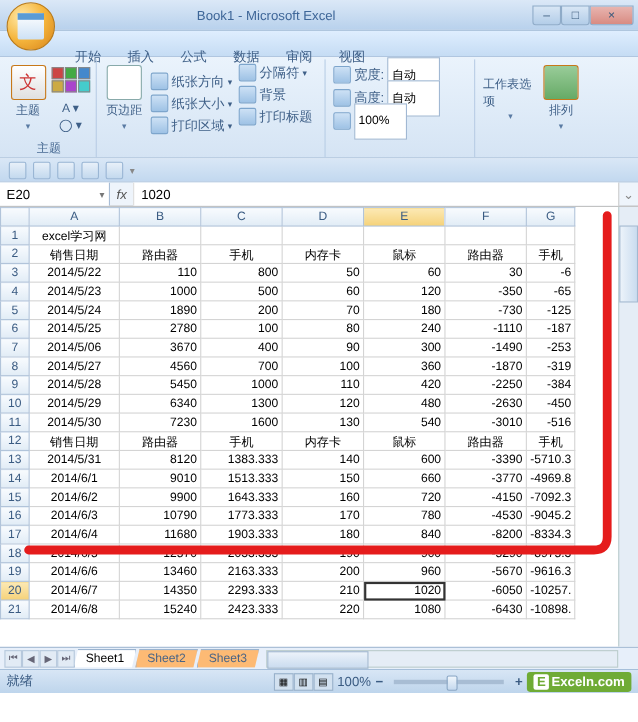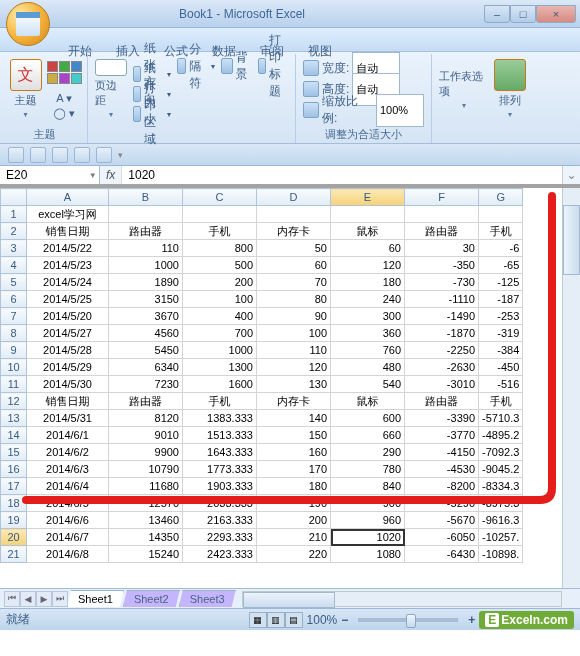--- a/index.html
+++ b/index.html
@@ -21,41 +21,41 @@
 .rbtn-lg{width:42px;height:66px;display:flex;flex-direction:column;align-items:center;justify-content:center;gap:2px;border:1px solid transparent;border-radius:3px;padding:2px}
 .rbtn-lg .ico{width:32px;height:32px;background:linear-gradient(#f5b855,#e08a2a);border-radius:3px;border:1px solid #c77819}
 .rbtn-lg .lbl{font-size:11px;color:#3e5f87}
 .color-grid{display:grid;grid-template-columns:repeat(3,11px);gap:1px;margin-top:2px}
 .color-grid div{width:11px;height:11px;border:1px solid #888}
 .rbtn-row{display:flex;align-items:center;gap:3px;font-size:11px;color:#3e5f87;padding:2px 3px;height:20px}
 .rbtn-row .sm-ico{width:16px;height:16px;background:linear-gradient(#cde1f5,#9ec2e5);border:1px solid #7da5cc;border-radius:2px}
 .num-input{width:48px;height:33px;border:1px solid #a1b8d3;background:#fff;padding:0 3px;font-size:11px}
 .qat{height:22px;background:linear-gradient(#d9e7f6,#c2d8ef);display:flex;align-items:center;padding-left:8px;gap:6px;border-bottom:1px solid #9db8d6}
 .qat .qico{width:16px;height:16px;background:linear-gradient(#e8f0f9,#c3d9ee);border:1px solid #9ab6d4;border-radius:2px}
-.fbar{height:22px;display:flex;border-bottom:4px solid #a3a3a3;background:#eef4fb}
+.fbar{height:22px;display:flex;border-bottom:1px solid #a3a3a3;background:#eef4fb}
 .namebox{width:100px;border-right:1px solid #a8bdd6;display:flex;align-items:center;padding:0 6px;background:#fff;position:relative}
 .namebox::after{content:"▾";position:absolute;right:4px;color:#777;font-size:9px}
 .fbar-btns{display:flex;align-items:center;padding:0 6px;gap:8px;color:#888}
 .fbar-input{flex:1;display:flex;align-items:center;padding:0 6px;background:#fff;border-left:1px solid #ddd}
 .grid-wrap{position:relative;height:400px;overflow:hidden;background:#fff}
 table{border-collapse:collapse;table-layout:fixed}
 th,td{border:1px solid #d4d4d4;height:17px;font-size:11px;padding:0 3px;white-space:nowrap;overflow:hidden}
 th{background:linear-gradient(#f8fbfe,#e1ecf6);color:#3a5b82;font-weight:normal;text-align:center;border-color:#b1c4da}
 th.col-e{background:linear-gradient(#fce9b5,#f5d279)}
 .rowhead{background:linear-gradient(#f8fbfe,#e1ecf6);text-align:center;color:#3a5b82;border-color:#b1c4da;width:26px}
 .rowhead.active{background:linear-gradient(#fce9b5,#f5d279)}
 td{text-align:right}
 td.txt{text-align:center}
 .corner{width:26px;background:linear-gradient(#f8fbfe,#e1ecf6);border:1px solid #b1c4da}
 .sel-cell{outline:2px solid #333;outline-offset:-2px}
 .sheet-tabs{height:20px;background:#e7effa;display:flex;align-items:center;border-top:1px solid #a5bbd3;padding-left:4px;gap:0;position:relative}
 .nav-btns{display:flex;gap:0}
 .nav-btns span{width:16px;height:16px;display:flex;align-items:center;justify-content:center;color:#667;font-size:9px;border:1px solid #b6c8dc;background:#e2ebf5}
 .sheet-tab{padding:2px 10px;background:#fff;border:1px solid #9ab3cf;border-bottom:none;font-size:11px;margin-left:-1px;position:relative;clip-path:polygon(4px 0,100% 0,calc(100% - 4px) 100%,0 100%)}
-.sheet-tab.inactive{background:#c4b5fd;color:#4a6485}
+.sheet-tab.inactive{background:#fdba74;color:#4a6485}
 .hscroll{flex:1;height:16px;background:#e5edf6;border:1px solid #bcc;margin:0 18px 0 6px;position:relative}
 .hscroll::before{content:"";position:absolute;left:0;top:0;width:90px;height:100%;background:linear-gradient(#ecf3fa,#cadcef);border:1px solid #a3b9d0}
 .statusbar{height:22px;background:linear-gradient(#d8e6f5,#bed5ec);display:flex;align-items:center;padding:0 6px;justify-content:space-between;border-top:1px solid #9db8d6}
 .status-right{display:flex;align-items:center;gap:4px}
 .view-btns{display:flex}
 .view-btns span{width:18px;height:16px;border:1px solid #97b0ca;background:#d2e1f0;display:flex;align-items:center;justify-content:center;font-size:9px}
 .zoom-slider{width:100px;height:4px;background:#a8bdd4;position:relative;margin:0 6px}
 .zoom-slider::before{content:"";position:absolute;left:48px;top:-4px;width:8px;height:12px;background:linear-gradient(#f0f6fc,#c5d9ee);border:1px solid #8ca8c5;border-radius:2px}
 .logo-badge{background:#6fab35;color:#fff;padding:2px 6px;border-radius:3px;font-size:11px;font-weight:bold;display:flex;align-items:center;gap:2px}
 .logo-badge .E{background:#fff;color:#6fab35;width:14px;height:14px;display:inline-flex;align-items:center;justify-content:center;border-radius:2px;font-weight:bold}
@@ -126,21 +126,21 @@
             <span class="sm-ico"></span>
             <span>纸张大小</span>
             <span style="font-size:8px">▾</span>
           </div>
         <div class="rbtn-row">
             <span class="sm-ico"></span>
             <span>打印区域</span>
             <span style="font-size:8px">▾</span>
           </div>
       </div>
-      <div style="display:flex;flex-direction:row;justify-content:space-between">
+      <div style="display:flex;flex-direction:column;justify-content:flex-start">
         <div class="rbtn-row">
             <span class="sm-ico"></span>
             <span>分隔符</span>
             <span style="font-size:8px">▾</span>
           </div>
         <div class="rbtn-row">
             <span class="sm-ico"></span>
             <span>背景</span>
           </div>
         <div class="rbtn-row">
@@ -158,25 +158,23 @@
           <span>宽度:</span>
           <input class="num-input" value="自动" style="">
         </div>
       <div class="rbtn-row">
           <span class="sm-ico"></span>
           <span>高度:</span>
           <input class="num-input" value="自动" style="">
         </div>
       <div class="rbtn-row">
           <span class="sm-ico"></span>
-          <span>缩放比例:</span>
           <input class="num-input" value="100%" style="">
         </div>
     </div>
-    <div class="ribbon-group-label">调整为合适大小</div>
   </div>
 
   <div class="ribbon-group" style="flex:1;border-right:none">
     <div style="display:flex">
       <div class="rbtn-lg" style="width:56px">
         <span class="lbl">工作表选项</span>
         <span style="font-size:8px;color:#5a7ba3">▾</span>
       </div>
       <div class="rbtn-lg" style="width:36px">
         <div class="ico" style="background:linear-gradient(#9c9,#6a6)"></div>
@@ -280,32 +278,32 @@
           <td class="">70</td>
           <td class="">180</td>
           <td class="">-730</td>
           <td class="">-125</td>
         </tr>
       </tbody>
       <tbody>
         <tr>
           <td class="rowhead">6</td>
           <td class="txt">2014/5/25</td>
-          <td class="">3150</td>
+          <td class="">2780</td>
           <td class="">100</td>
           <td class="">80</td>
           <td class="">240</td>
           <td class="">-1110</td>
           <td class="">-187</td>
         </tr>
       </tbody>
       <tbody>
         <tr>
           <td class="rowhead">7</td>
-          <td class="txt">2014/5/20</td>
+          <td class="txt">2014/5/06</td>
           <td class="">3670</td>
           <td class="">400</td>
           <td class="">90</td>
           <td class="">300</td>
           <td class="">-1490</td>
           <td class="">-253</td>
         </tr>
       </tbody>
       <tbody>
         <tr>
@@ -319,21 +317,21 @@
           <td class="">-319</td>
         </tr>
       </tbody>
       <tbody>
         <tr>
           <td class="rowhead">9</td>
           <td class="txt">2014/5/28</td>
           <td class="">5450</td>
           <td class="">1000</td>
           <td class="">110</td>
-          <td class="">760</td>
+          <td class="">420</td>
           <td class="">-2250</td>
           <td class="">-384</td>
         </tr>
       </tbody>
       <tbody>
         <tr>
           <td class="rowhead">10</td>
           <td class="txt">2014/5/29</td>
           <td class="">6340</td>
           <td class="">1300</td>
@@ -381,31 +379,31 @@
       </tbody>
       <tbody>
         <tr>
           <td class="rowhead">14</td>
           <td class="txt">2014/6/1</td>
           <td class="">9010</td>
           <td class="">1513.333</td>
           <td class="">150</td>
           <td class="">660</td>
           <td class="">-3770</td>
-          <td class="">-4895.2</td>
+          <td class="">-4969.8</td>
         </tr>
       </tbody>
       <tbody>
         <tr>
           <td class="rowhead">15</td>
           <td class="txt">2014/6/2</td>
           <td class="">9900</td>
           <td class="">1643.333</td>
           <td class="">160</td>
-          <td class="">290</td>
+          <td class="">720</td>
           <td class="">-4150</td>
           <td class="">-7092.3</td>
         </tr>
       </tbody>
       <tbody>
         <tr>
           <td class="rowhead">16</td>
           <td class="txt">2014/6/3</td>
           <td class="">10790</td>
           <td class="">1773.333</td>

